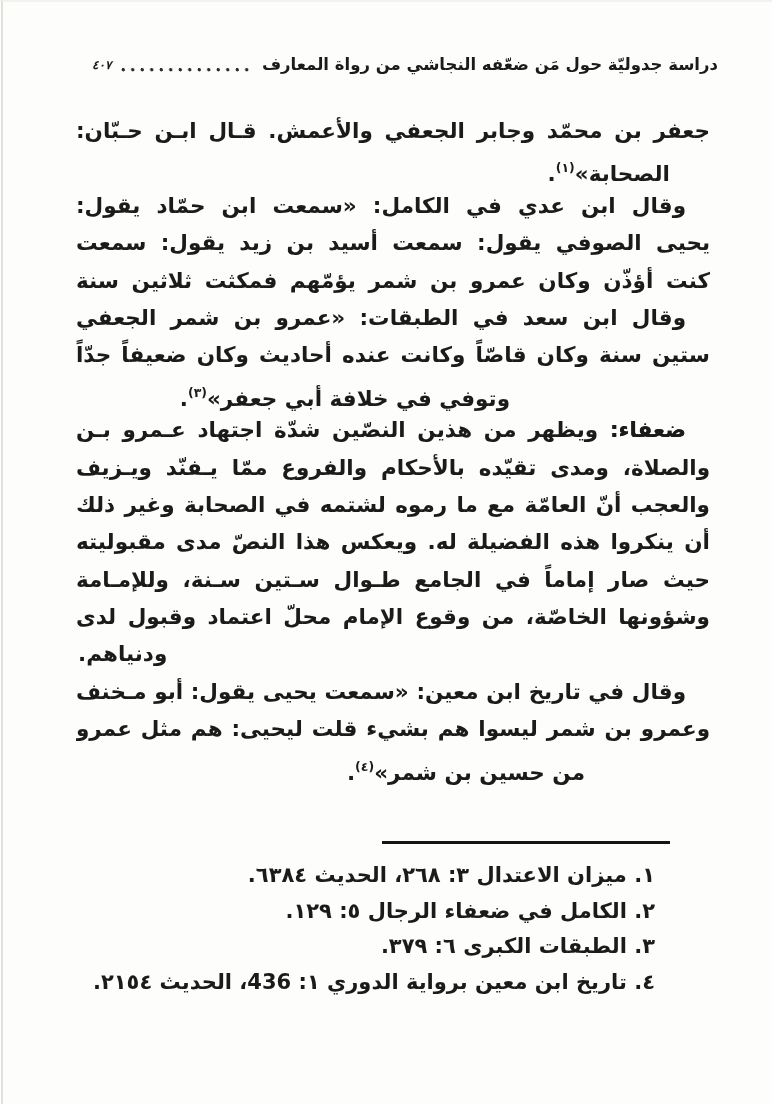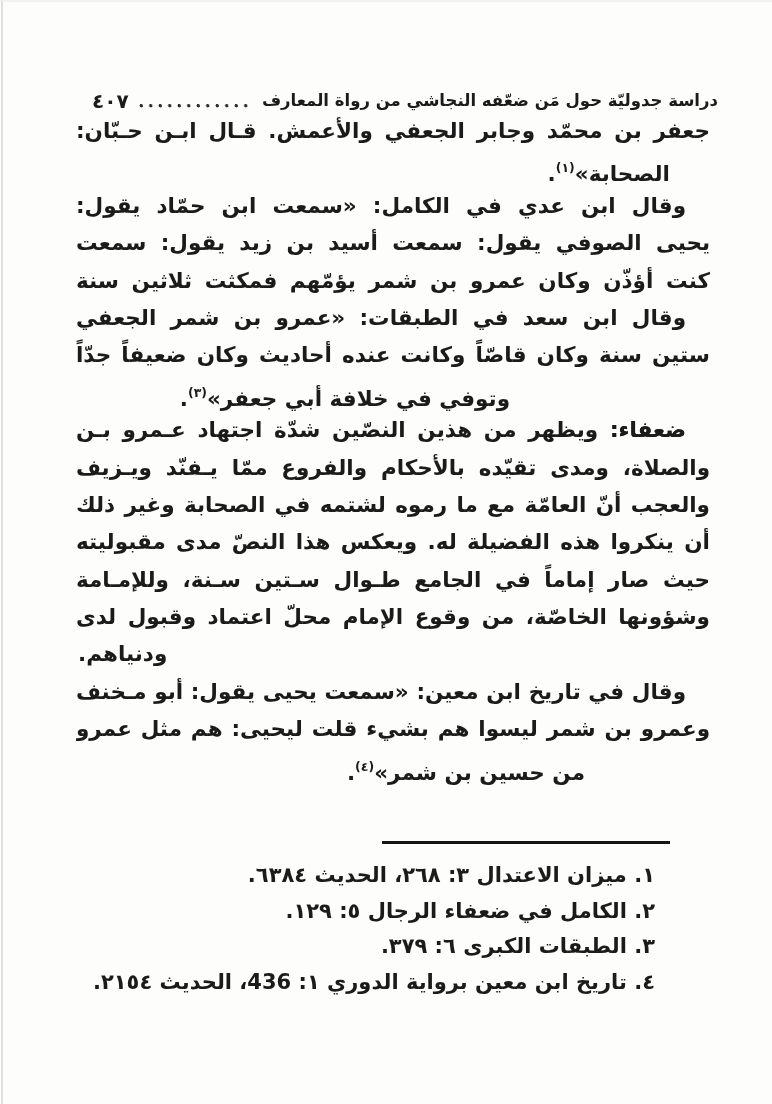--- a/index.html
+++ b/index.html
@@ -31,30 +31,30 @@
   .header {
     position: absolute;
     top: 50px; right: 54px; left: 92px;
     display: flex;
     align-items: flex-end;
     font-weight: bold;
     font-size: 16.5px;
     line-height: 30px;
     white-space: nowrap;
   }
-  .h-title { flex: 0 0 auto; margin-top: 36px; }
+  .h-title { flex: 0 0 auto; }
   .leader {
     flex: 1 1 auto;
     height: 6px;
     margin: 0 10px 7px 10px;
     background-image: radial-gradient(circle at 2.2px 2.8px, #2c2c2c 1.5px, rgba(0,0,0,0) 1.9px);
     background-size: 9.5px 6px;
     background-repeat: repeat-x;
   }
-  .h-num { flex: 0 0 auto; font-size: 20px; letter-spacing: 1px; }
+  .h-num { flex: 0 0 auto; font-size: 12px; letter-spacing: 1px; font-style: italic; }
 
   
   .bodytext {
     position: absolute;
     top: 112px;
     right: 62px;
     left: 76px;
     font-size: 21.5px;
     font-weight: bold;
     line-height: 37.4px;

